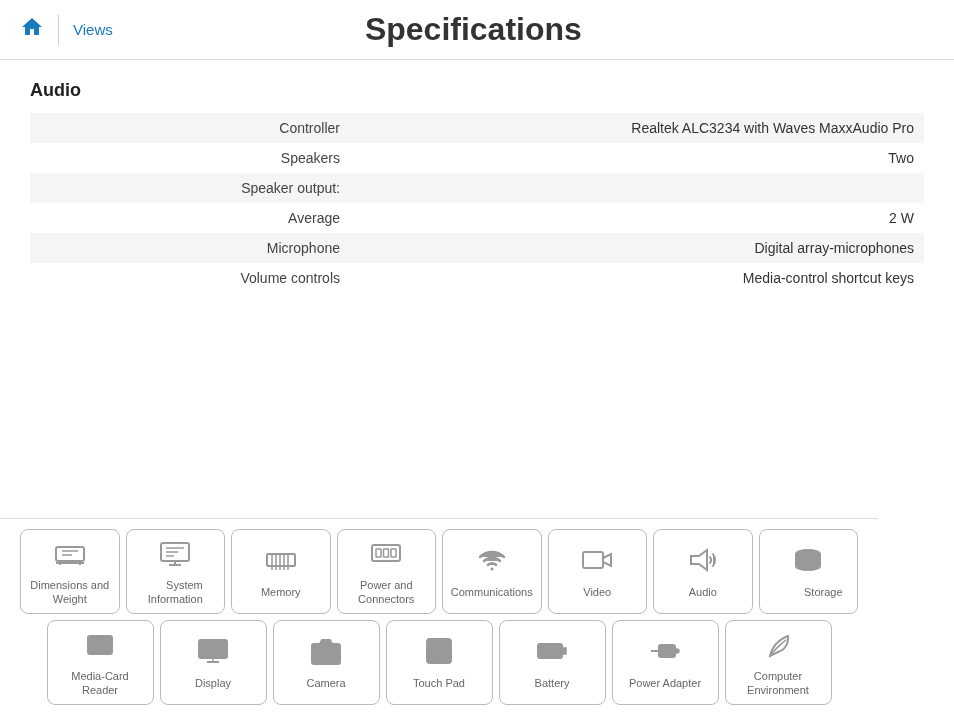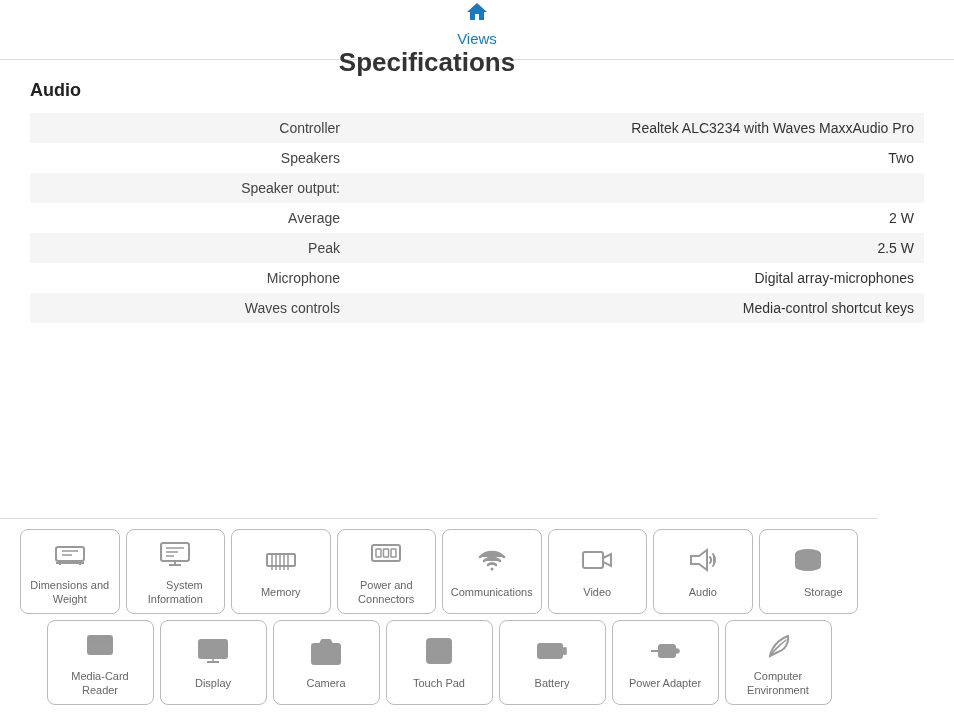--- a/index.html
+++ b/index.html
@@ -1,23 +1,23 @@
 <!DOCTYPE html>
 <html><head>
   <meta charset="utf-8">
   <style>
     * { box-sizing: border-box; margin: 0; padding: 0; }
     body { font-family: Arial, sans-serif; background: #fff; color: #333; font-size: 14px; width: 954px; min-height: 721px; overflow-x: hidden; }
 
     
-    .header { display: flex; align-items: center; padding: 0 20px; height: 60px; border-bottom: 1px solid #ddd; flex-direction: column; }
+    .header { display: flex; align-items: center; padding: 0 20px; height: 60px; border-bottom: 1px solid #ddd; }
     .header-home-icon { color: #1a7abf; font-size: 22px; cursor: pointer; }
     .header-divider { width: 1px; height: 30px; background: #ccc; margin: 0 14px; }
     .header-views-link { color: #1a7abf; font-size: 15px; cursor: pointer; text-decoration: none; }
-    .header-title { flex: 1; text-align: center; font-size: 26px; font-weight: bold; color: #333; margin-right: 100px; }
+    .header-title { flex: 1; text-align: center; font-size: 32px; font-weight: bold; color: #333; margin-right: 100px; }
 
     
     .main-content { padding: 20px 30px; }
     .section-title { font-size: 18px; font-weight: bold; margin-bottom: 12px; color: #222; }
 
     
     .specs-table { width: 100%; border-collapse: collapse; }
     .specs-table tr:nth-child(odd) { background: #f5f5f5; }
     .specs-table tr:nth-child(even) { background: #fff; }
     .specs-table td { padding: 7px 10px; font-size: 14px; color: #333; text-align: right; }
@@ -67,29 +67,25 @@
         </tr>
         <tr>
           <td>Speaker output:</td>
           <td></td>
         </tr>
         <tr>
           <td class="indent">Average</td>
           <td>2 W</td>
         </tr>
         <tr>
-          <td class="indent">Peak</td>
-          <td>2.5 W</td>
-        </tr>
-        <tr>
           <td>Microphone</td>
           <td>Digital array-microphones</td>
         </tr>
         <tr>
-          <td>Waves controls</td>
+          <td>Volume controls</td>
           <td>Media-control shortcut keys</td>
         </tr>
       </tbody>
   </table>
 </div>
 
 <div class="bottom-nav">
   <div class="nav-row" id="nav-row1">
       <div class="nav-item">
         <div class="nav-icon"><svg viewBox="0 0 32 32" fill="#999" width="32" height="32">

